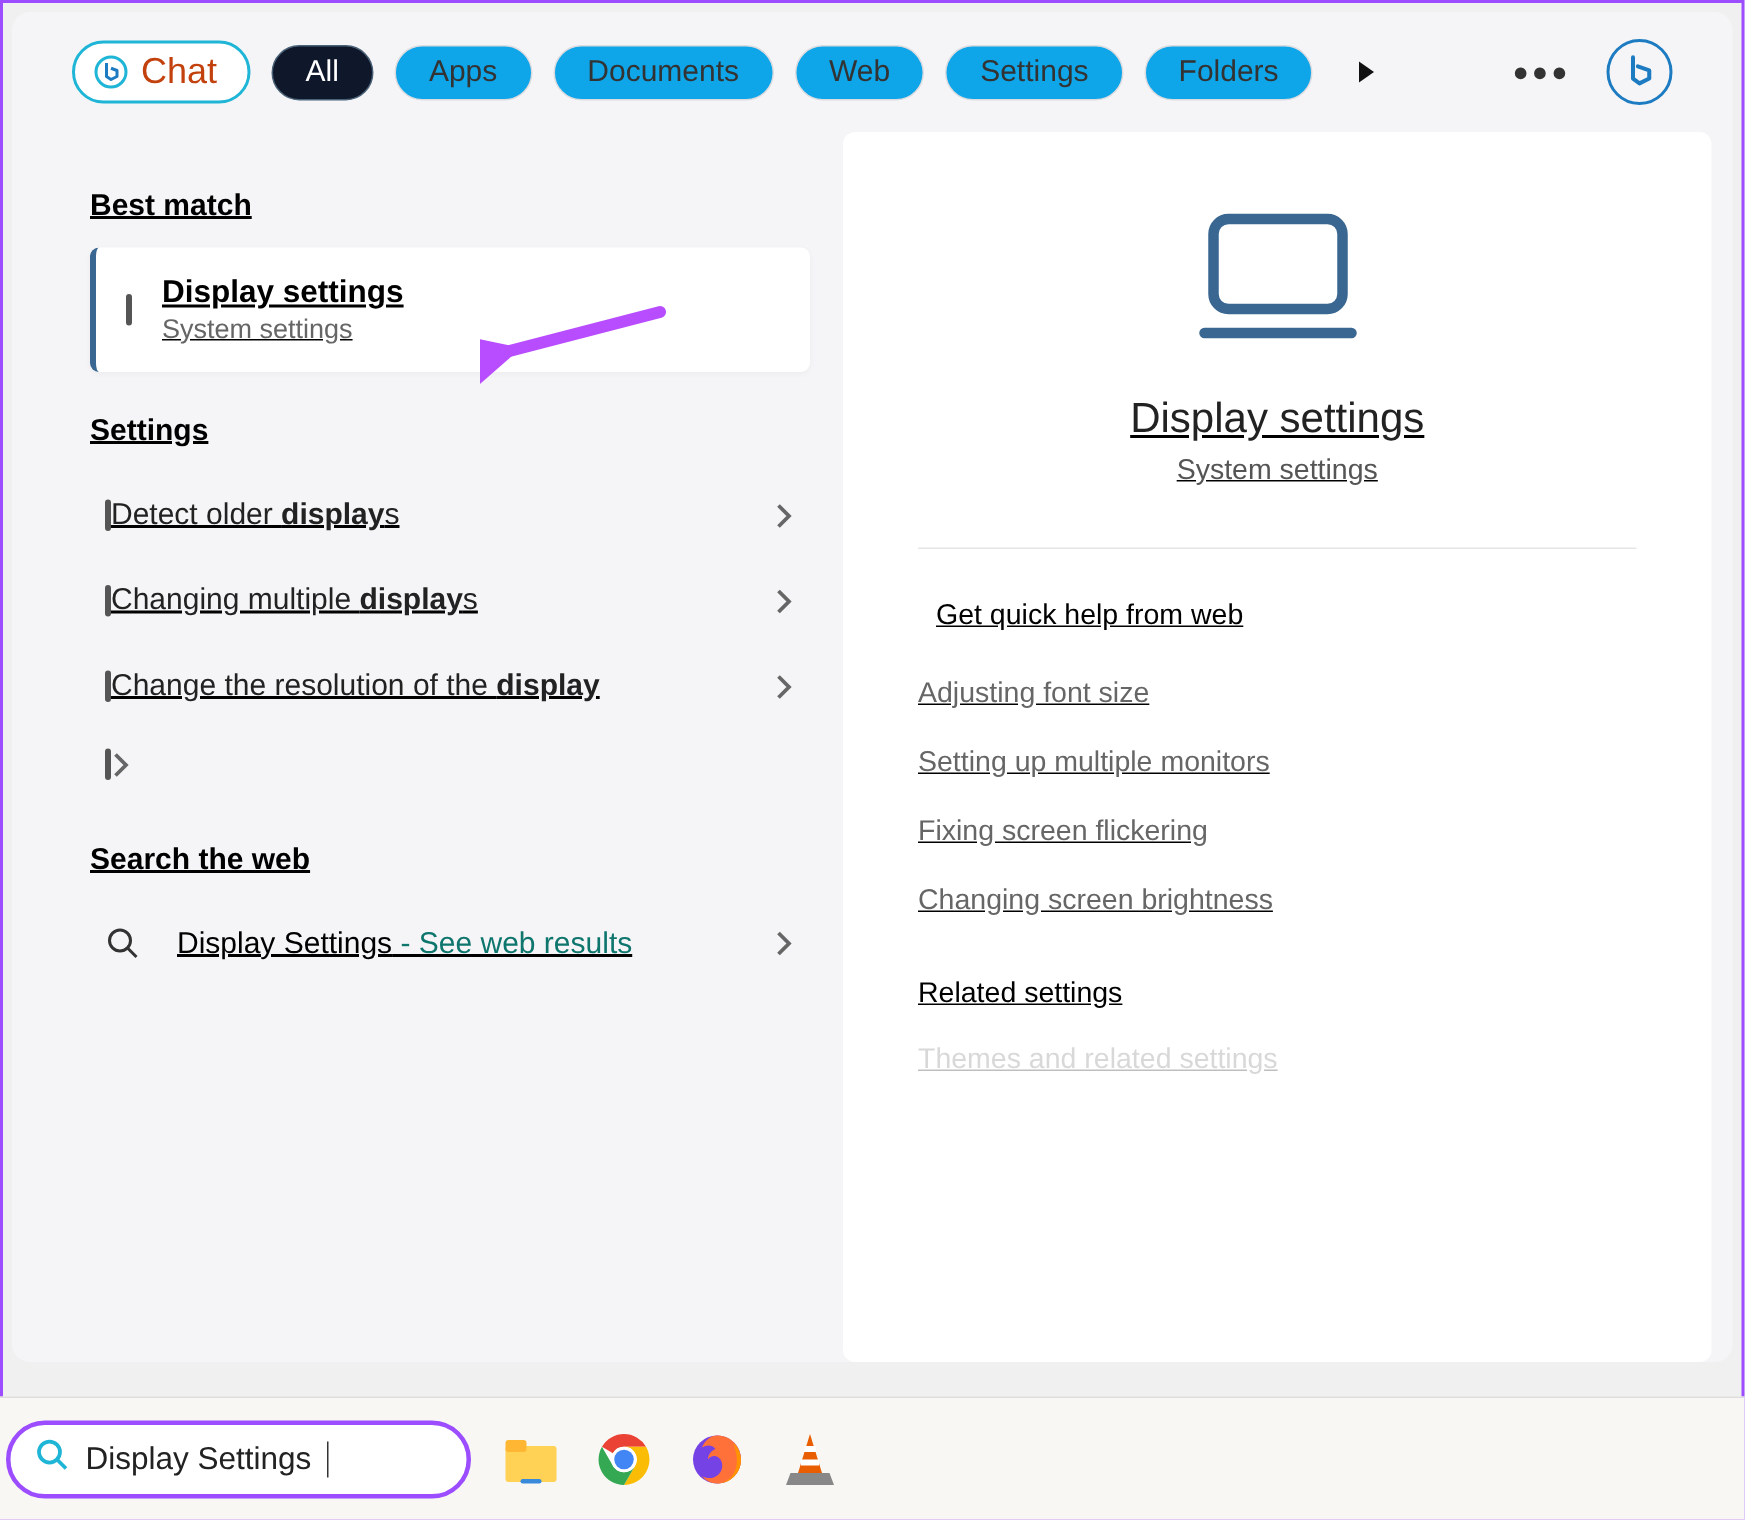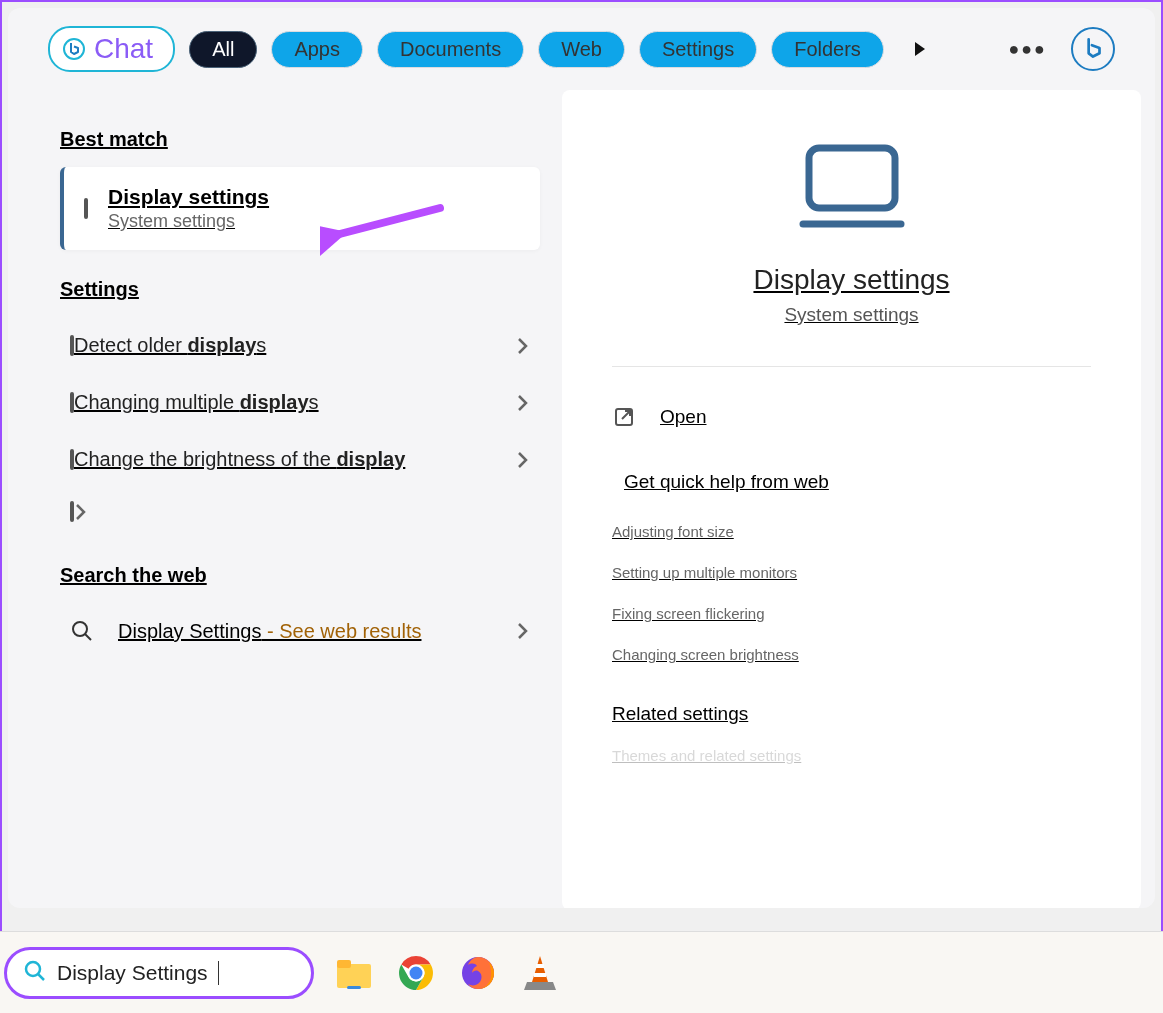--- a/index.html
+++ b/index.html
@@ -22,22 +22,22 @@
 .filter-bar {
   display: flex; align-items: center;
   gap: 14px;
   padding: 18px 40px;
 }
 .chat-pill {
   display: flex; align-items: center; gap: 8px;
   border: 2px solid #1fb5d6;
   border-radius: 22px;
   padding: 5px 20px 5px 12px;
-  color: #8b5cf6;
-  font-size: 28px;
+  color: #c2410c;
+  font-size: 24px;
   background: #fff;
 }
 .bing-icon {
   width: 24px; height: 24px;
   display: inline-flex; align-items: center; justify-content: center;
 }
 .pill {
   border: 1px solid #dcdce0;
   border-radius: 22px;
   padding: 6px 22px;
@@ -164,21 +164,21 @@
 }
 .open-icon {
   width: 24px; height: 24px;
 }
 .action-row .label { font-size: 19px; }
 .help-header {
   font-size: 19px; font-weight: 500;
   margin: 34px 12px 18px;
 }
 .help-link {
-  font-size: 15px;
+  font-size: 19px;
   color: #666;
   padding: 12px 0;
 }
 .related-header {
   font-size: 19px; font-weight: 500;
   margin: 28px 0 10px;
 }
 
 .taskbar {
   position: absolute;
@@ -290,21 +290,21 @@
         <div class="text"><span>Changing multiple </span><b>display</b><span>s</span></div>
         <span class="chevron">
             <svg width="14" height="20" viewBox="0 0 14 20">
               <path d="M3 3l7 7-7 7" fill="none" stroke="#666" stroke-width="2.5"></path>
             </svg>
           </span>
       </div>
 
       <div class="setting-item">
         <span><span class="display-icon-sm"></span></span>
-        <div class="text"><span>Change the brightness of the </span><b>display</b><span></span></div>
+        <div class="text"><span>Change the resolution of the </span><b>display</b><span></span></div>
         <span class="chevron">
             <svg width="14" height="20" viewBox="0 0 14 20">
               <path d="M3 3l7 7-7 7" fill="none" stroke="#666" stroke-width="2.5"></path>
             </svg>
           </span>
       </div>
 
       <div class="setting-item">
         <span><span class="display-icon-sm"></span></span>
         <span class="chevron">
@@ -316,50 +316,41 @@
 
       <div class="section-header">Search the web</div>
 
       <div class="web-item">
         <span class="search-icon-sm">
           <svg width="24" height="24" viewBox="0 0 24 24">
               <circle cx="10" cy="10" r="7" fill="none" stroke="#333" stroke-width="2"></circle>
               <line x1="15" y1="15" x2="21" y2="21" stroke="#333" stroke-width="2"></line>
             </svg>
         </span>
-        <div class="text" style="flex:1;font-size:20px;line-height:1.4"><span>Display Settings</span><span style="color:#a16207"> - See web results</span></div>
+        <div class="text" style="flex:1;font-size:20px;line-height:1.4"><span>Display Settings</span><span style="color:#0f766e"> - See web results</span></div>
         <span class="chevron">
             <svg width="14" height="20" viewBox="0 0 14 20">
               <path d="M3 3l7 7-7 7" fill="none" stroke="#666" stroke-width="2.5"></path>
             </svg>
           </span>
       </div>
     </div>
 
     <div class="right-col">
       <div class="right-hero">
         <span class="hero-icon">
           <svg width="110" height="90" viewBox="0 0 110 90">
               <rect x="12" y="8" width="86" height="60" rx="10" fill="none" stroke="#3a6792" stroke-width="7"></rect>
               <line x1="6" y1="84" x2="104" y2="84" stroke="#3a6792" stroke-width="7" stroke-linecap="round"></line>
             </svg>
         </span>
         <div class="hero-title">Display settings</div>
         <div class="hero-sub">System settings</div>
       </div>
       <hr class="divider">
-      <div class="action-row">
-        <span class="open-icon">
-          <svg width="24" height="24" viewBox="0 0 24 24">
-              <rect x="4" y="4" width="16" height="16" rx="2" fill="none" stroke="#555" stroke-width="2"></rect>
-              <path d="M10 14L18 6M13 6h5v5" fill="none" stroke="#555" stroke-width="2"></path>
-            </svg>
-        </span>
-        <span class="label">Open</span>
-      </div>
       <div class="help-header">Get quick help from web</div>
       <div class="help-link">Adjusting font size</div>
       <div class="help-link">Setting up multiple monitors</div>
       <div class="help-link">Fixing screen flickering</div>
       <div class="help-link">Changing screen brightness</div>
       <div class="related-header">Related settings</div>
       <div class="help-link" style="opacity:.25">Themes and related settings</div>
     </div>
   </div>
 

